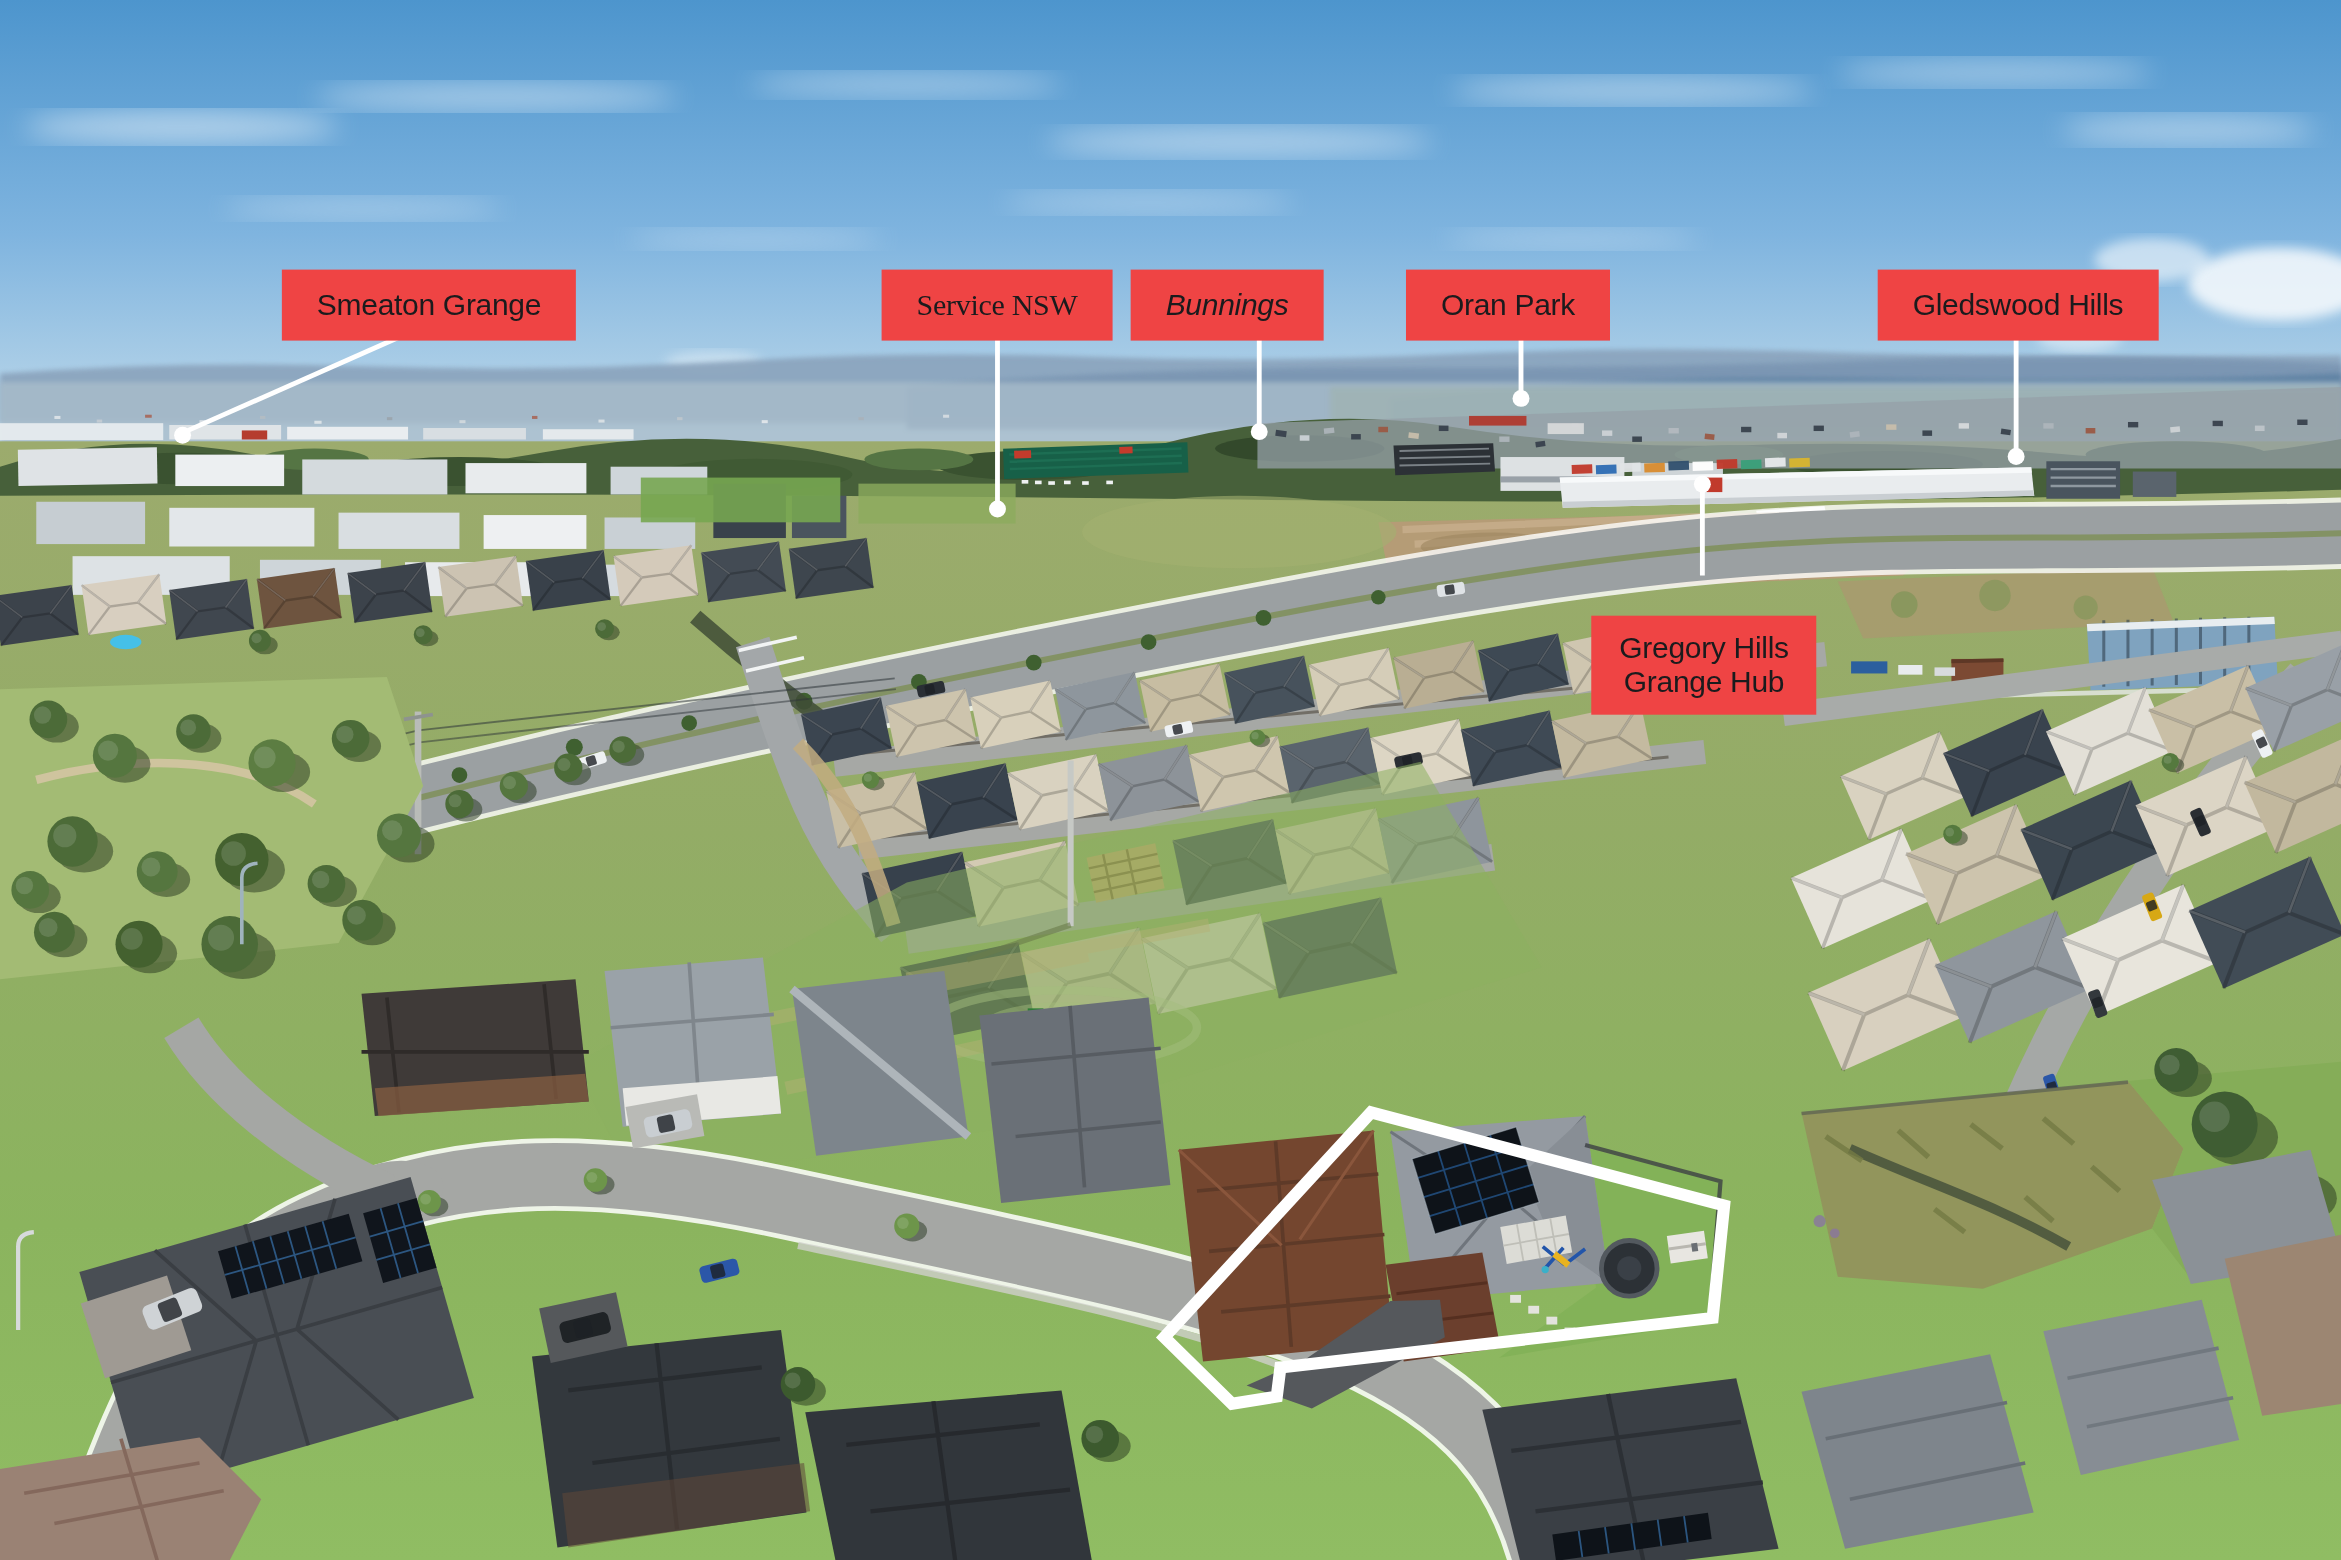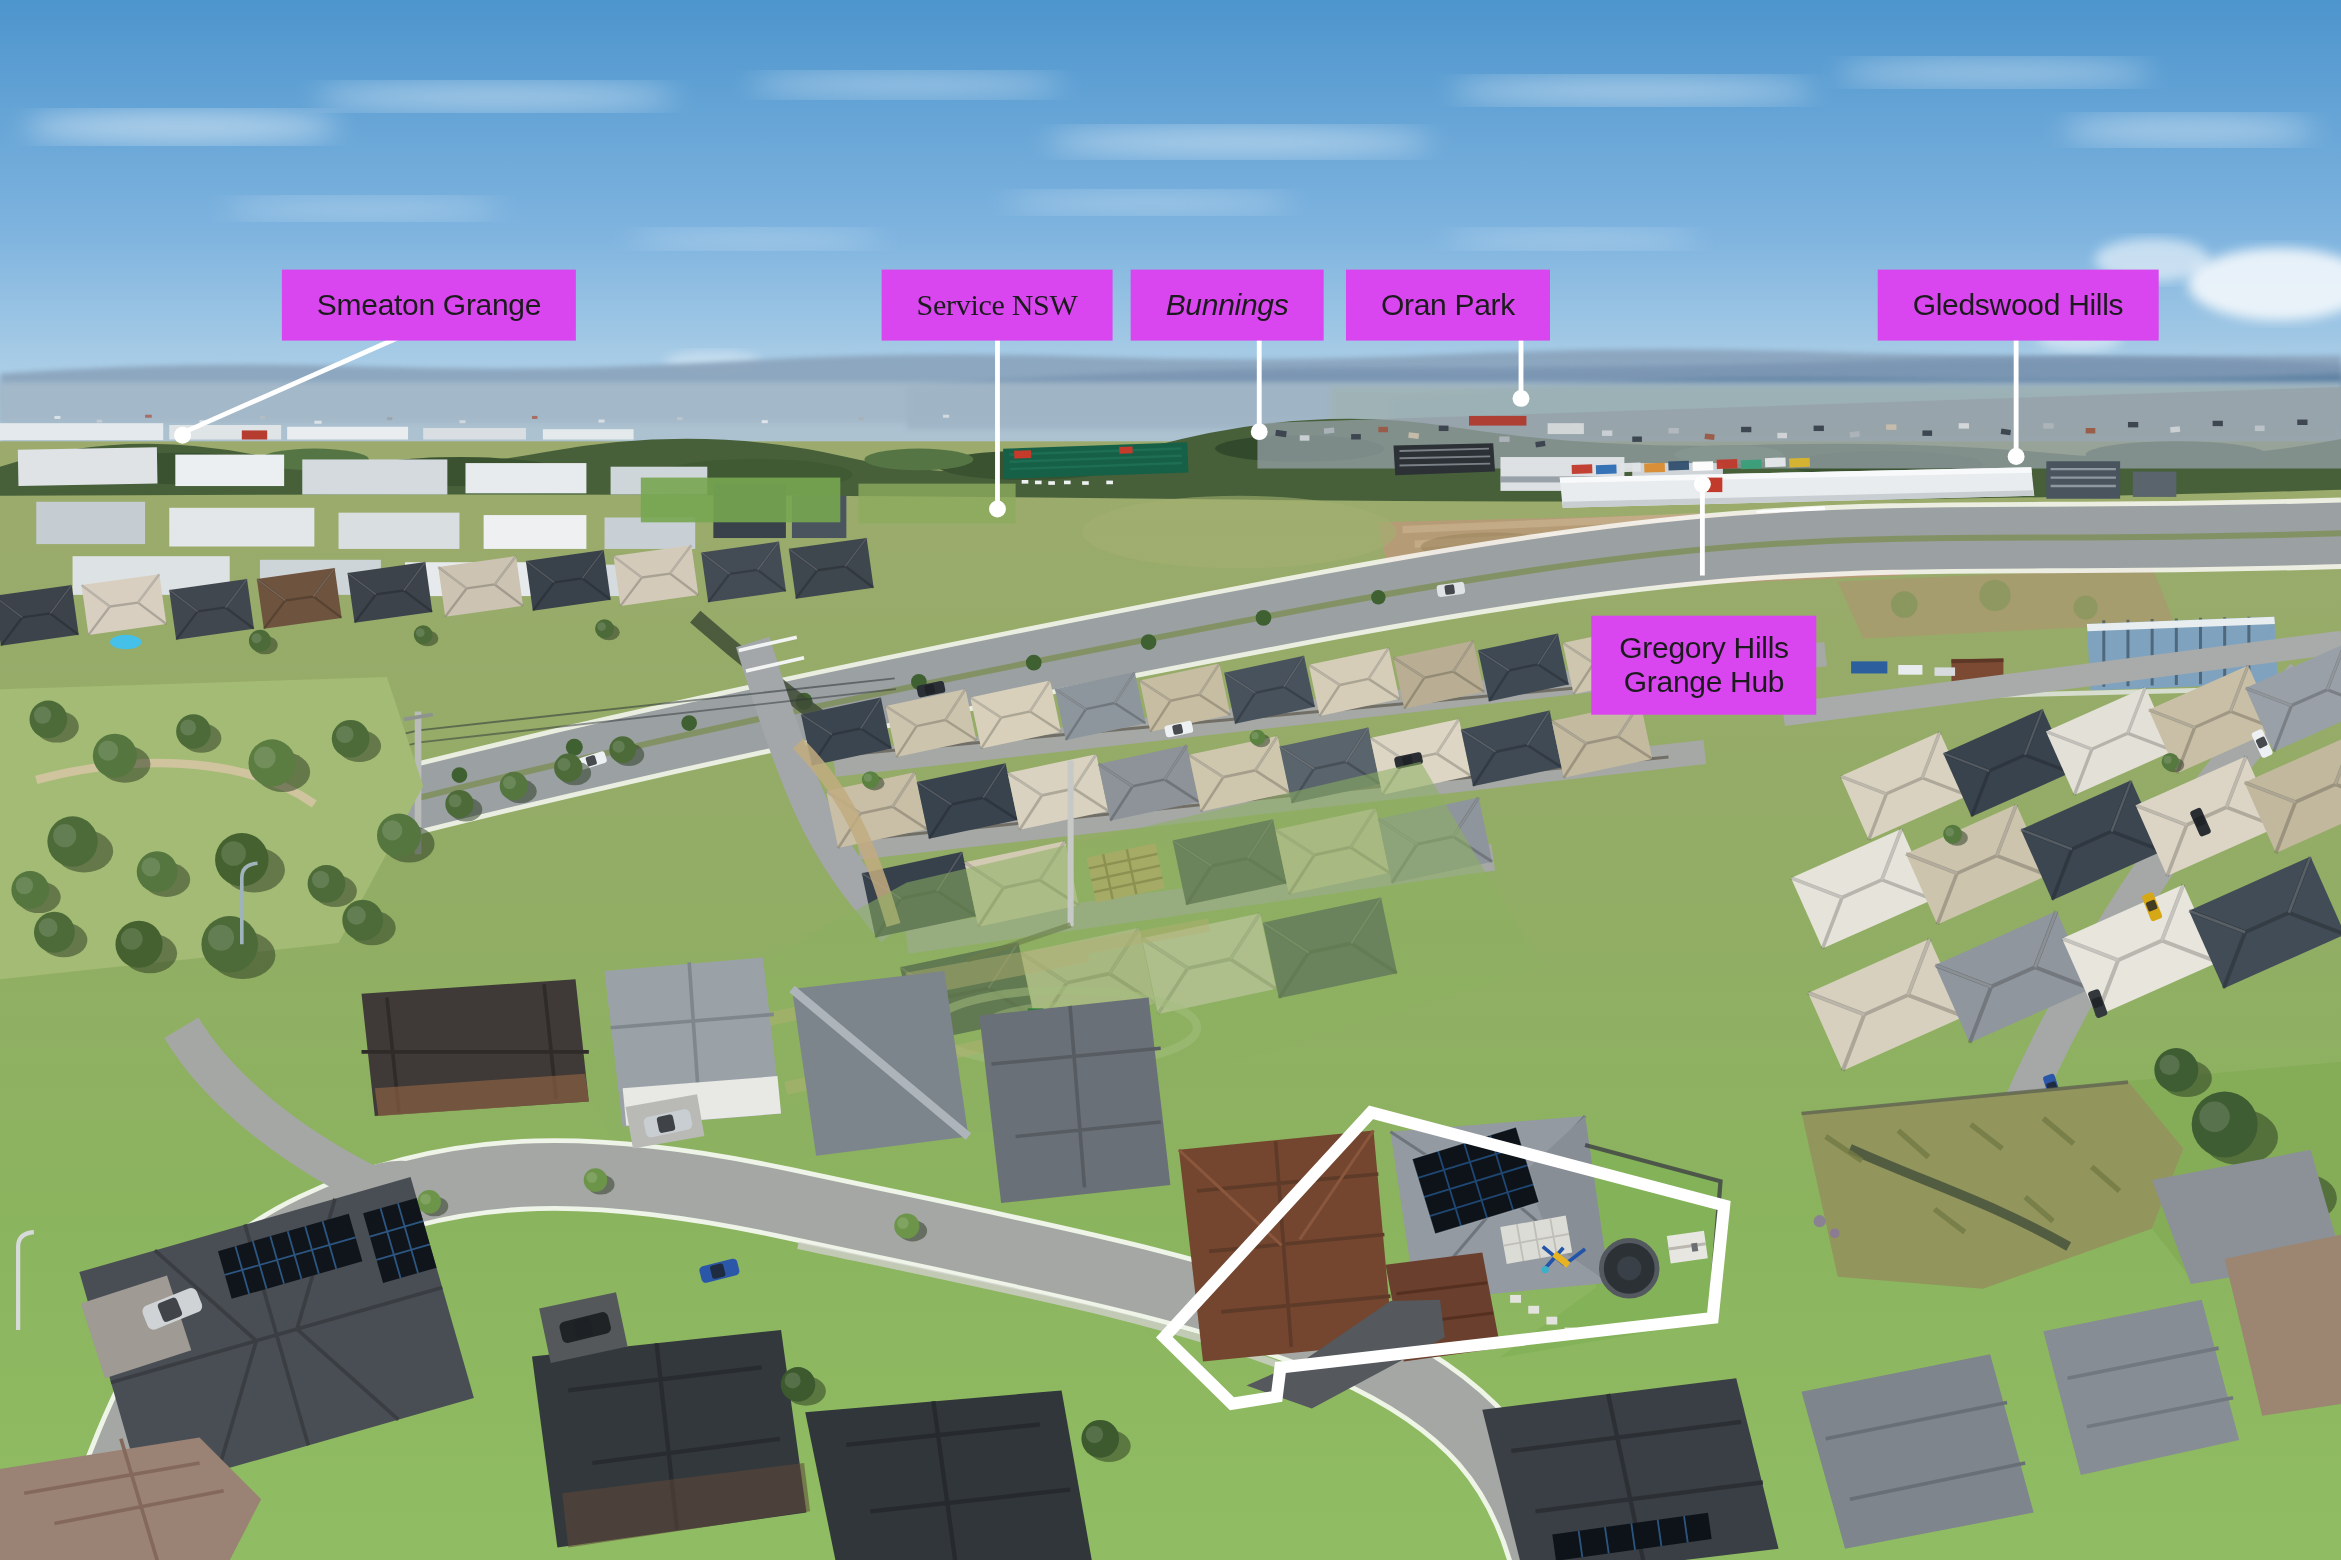--- a/index.html
+++ b/index.html
@@ -1,29 +1,29 @@
 <!DOCTYPE html>
 <html style="font-size:9.7px"><head>
 <meta charset="utf-8">
 <style>
   html,body{margin:0;padding:0;background:#000;}
   .scene{position:relative;width:2342px;height:1560px;overflow:hidden;
          font-family:"Liberation Sans", sans-serif;}
   .scene svg.bg{position:absolute;inset:0;display:block;}
   .loc-label{position:absolute;transform:translate(-50%,-50%);
-             background:#d946ef;color:#1b1b1d;
+             background:#ef4444;color:#1b1b1d;
              font-size:30px;font-weight:400;letter-spacing:-0.3px;
              line-height:1.16;text-align:center;white-space:nowrap;
              padding:18px 35px;}
   .loc-label.two-line{padding:14.5px 28px;}
   
   .label-1{left:429px;  top:305px;}
   .label-2{left:997px; top:305px;font-family:Liberation Serif, serif;}
   .label-3{left:1227px; top:305px;font-style:italic;}
-  .label-4{left:1448px; top:305px;text-align:center;}
+  .label-4{left:1508px; top:305px;text-align:center;}
   .label-5{left:2018px; top:305px;}
   .label-6{left:1704px; top:621px;margin-top:44px;}
 </style>
 </head>
 <body>
 
 <div class="scene">
 
 <svg class="bg" viewBox="0 0 3874 2581">
   <defs>

